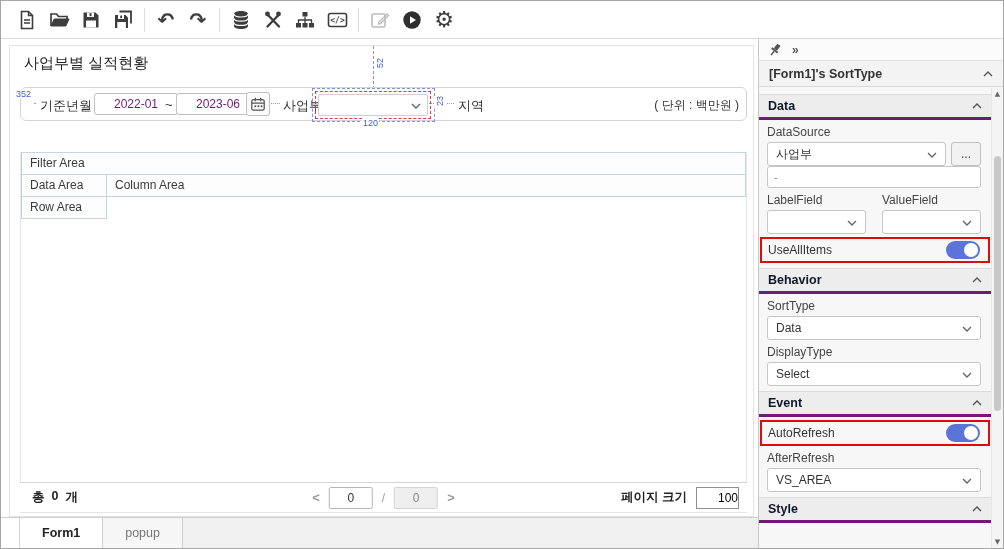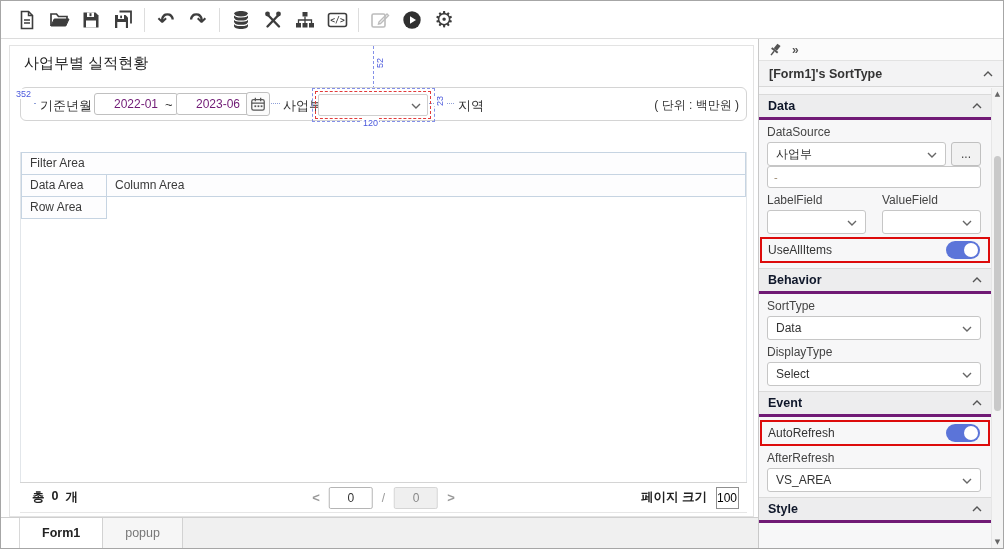--- a/index.html
+++ b/index.html
@@ -52,21 +52,21 @@
   .pager{position:absolute;left:10px;right:6px;bottom:3px;height:31px;border-top:1px solid #d4d4d4;
          border-bottom:1px solid #e6e6e6;display:flex;align-items:center;background:#fff}
   .total{margin-left:12px;font-weight:600;font-size:12.5px;color:#222;display:flex;gap:7px}
   .page-ctr{position:absolute;left:50%;transform:translateX(-50%);display:flex;align-items:center;gap:9px}
   .pg-chev{color:#999;font-size:13px;font-weight:bold;cursor:pointer}
   .pg-inp{width:44px;height:22px;border:1px solid #b5b5b5;border-radius:2px;text-align:center;
           font-size:12px;color:#333;font-family:inherit;background:#fff}
   .pg-inp.dis{background:#efefef;border-color:#d5d5d5;color:#888}
   .pgsize{margin-left:auto;margin-right:8px;display:flex;align-items:center;gap:9px;
           font-weight:600;font-size:12.5px;color:#222}
-  .pgsize input{width:23px;height:22px;border:1px solid #8f8f8f;text-align:left;font-size:12px;font-family:inherit}
+  .pgsize input{width:43px;height:22px;border:1px solid #8f8f8f;text-align:right;font-size:12px;font-family:inherit}
 
   
   .tabbar{position:absolute;left:0;right:0;bottom:0;height:31px;background:#f0f0f0;
           border-top:1px solid #cfcfcf;display:flex}
   .tabbar::before{content:"";width:18px;background:#fff;border-right:1px solid #d8d8d8}
   .tab{height:100%;display:flex;align-items:center;justify-content:center;padding:0 22px;
        font-size:12.5px;border-right:1px solid #d2d2d2;cursor:pointer}
   .tab.active{background:#fff;font-weight:bold;color:#222}
   .tab.inactive{background:#f6f6f6;color:#777}
 

